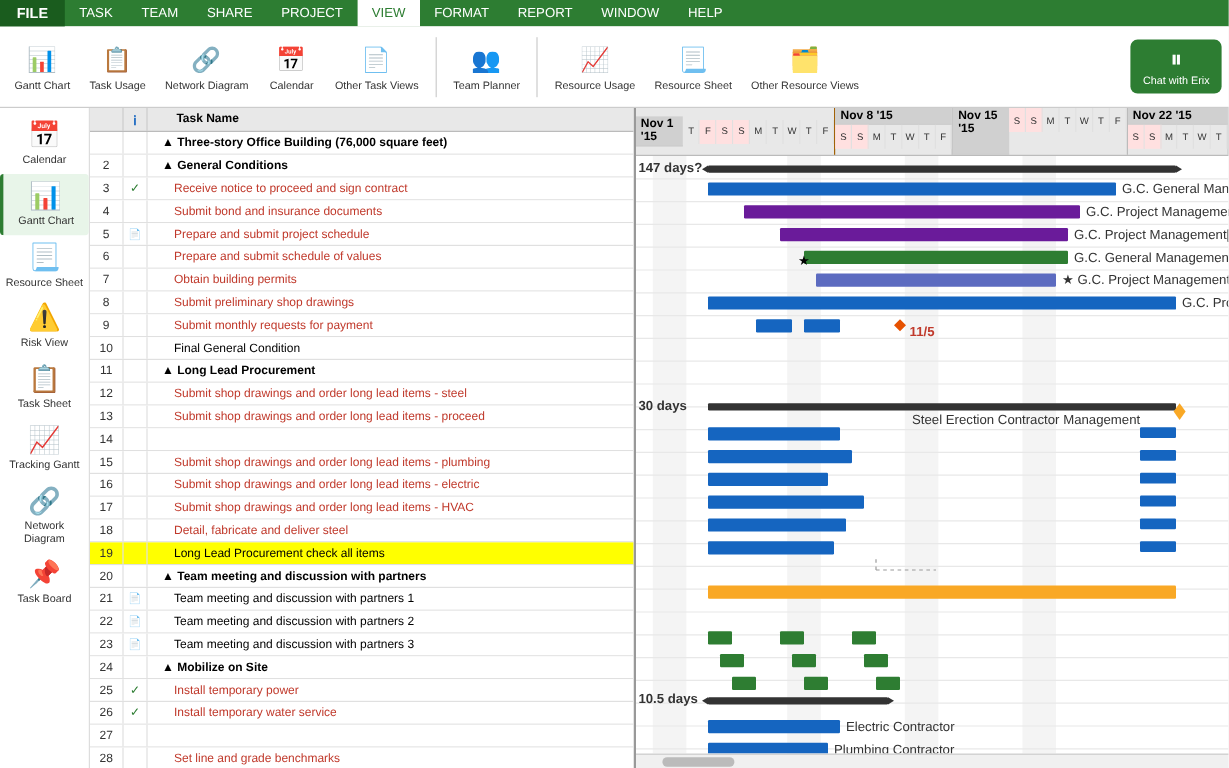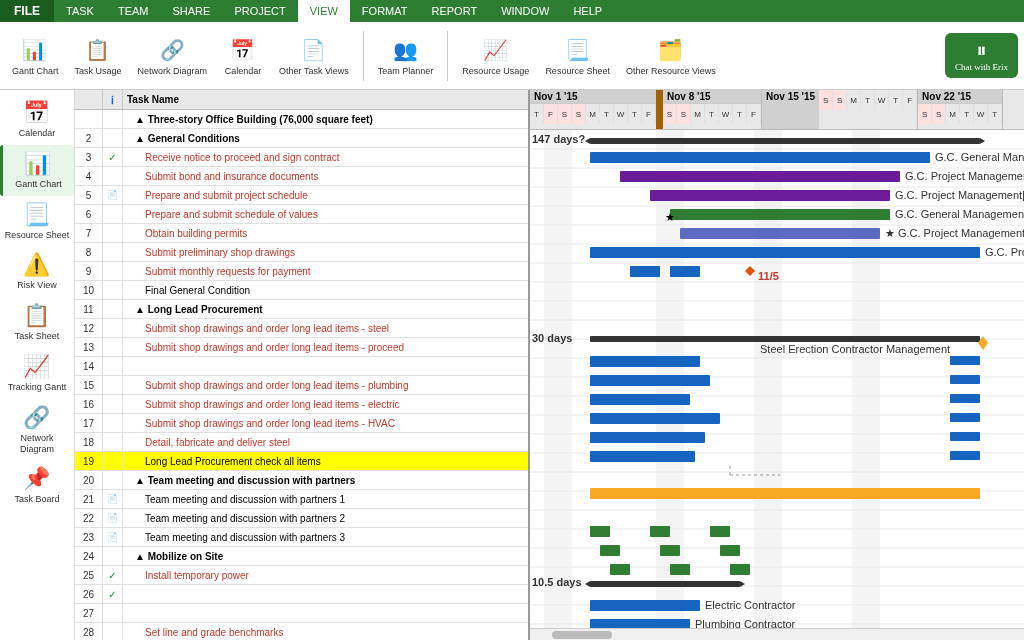--- a/index.html
+++ b/index.html
@@ -83,21 +83,21 @@
       color: white;
       border-radius: 6px;
       padding: 6px 10px;
       display: flex;
       flex-direction: column;
       align-items: center;
       cursor: pointer;
       min-width: 60px;
     }
     .chat-btn .chat-icon { font-size: 20px; }
-    .chat-btn .chat-label { font-size: 9px; text-align: left; font-family: Liberation Serif, serif; }
+    .chat-btn .chat-label { font-size: 9px; text-align: left; }
 
     
     .main-container {
       display: flex;
       height: calc(640px - 22px - 68px);
     }
 
     
     .sidebar {
       width: 75px;
@@ -140,21 +140,21 @@
     }
     .table-header {
       display: flex;
       background: #e8e8e8;
       border-bottom: 1px solid #bbb;
       height: 20px;
       align-items: center;
     }
     .col-id { width: 28px; flex-shrink: 0; text-align: center; border-right: 1px solid #ccc; padding: 0 2px; font-weight: bold; font-size: 10px; height: 100%; display: flex; align-items: center; justify-content: center; }
     .col-info { width: 20px; flex-shrink: 0; border-right: 1px solid #ccc; text-align: center; height: 100%; display: flex; align-items: center; justify-content: center; color: #1565c0; font-weight: bold; }
-    .col-name { flex: 1; padding: 0 4px; font-weight: bold; font-size: 10px; height: 100%; display: flex; align-items: center; }
+    .col-name { flex: 1; padding: 0 4px; font-weight: bold; font-size: 10px; height: 100%; display: flex; align-items: center; margin-left: 20px; }
 
     .task-row {
       display: flex;
       border-bottom: 1px solid #e0e0e0;
       height: 19px;
       align-items: center;
       background: white;
     }
     .task-row.summary { background: white; }
     .task-row.highlight { background: #ffff00; }
@@ -464,41 +464,42 @@
 
       <div class="task-row">
         <div class="row-id">25</div>
         <div class="row-flag" style="color:#2d7d32;font-size:10px;">✓</div>
         <div class="row-name task-link indent2">Install temporary power</div>
       </div>
 
       <div class="task-row">
         <div class="row-id">26</div>
         <div class="row-flag" style="color:#2d7d32;font-size:10px;">✓</div>
+        <div class="row-name task-link indent2">Install temporary water service</div>
       </div>
 
       <div class="task-row">
         <div class="row-id">27</div>
         <div class="row-flag"></div>
       </div>
 
       <div class="task-row">
         <div class="row-id">28</div>
         <div class="row-flag"></div>
         <div class="row-name task-link indent2">Set line and grade benchmarks</div>
       </div>
 
     </div>
 
     <div class="gantt-area">
 
       <div class="gantt-header">
         <div style="display:flex; height:100%; font-size:10px;">
 
-          <div style="display:flex; flex-direction:column; border-right:7px solid #a16207; min-width:120px;">
+          <div style="display:flex; flex-direction:row; border-right:1px solid #a16207; min-width:120px;align-items:center;">
             <div style="background:#d0d0d0; padding:1px 4px; font-weight:bold; font-size:10px; border-bottom:1px solid #ccc;">Nov 1 '15</div>
             <div style="display:flex; height:20px;">
               <div class="day-cell">T</div>
               <div class="day-cell weekend">F</div>
               <div class="day-cell weekend">S</div>
               <div class="day-cell weekend">S</div>
               <div class="day-cell">M</div>
               <div class="day-cell">T</div>
               <div class="day-cell">W</div>
               <div class="day-cell">T</div>

